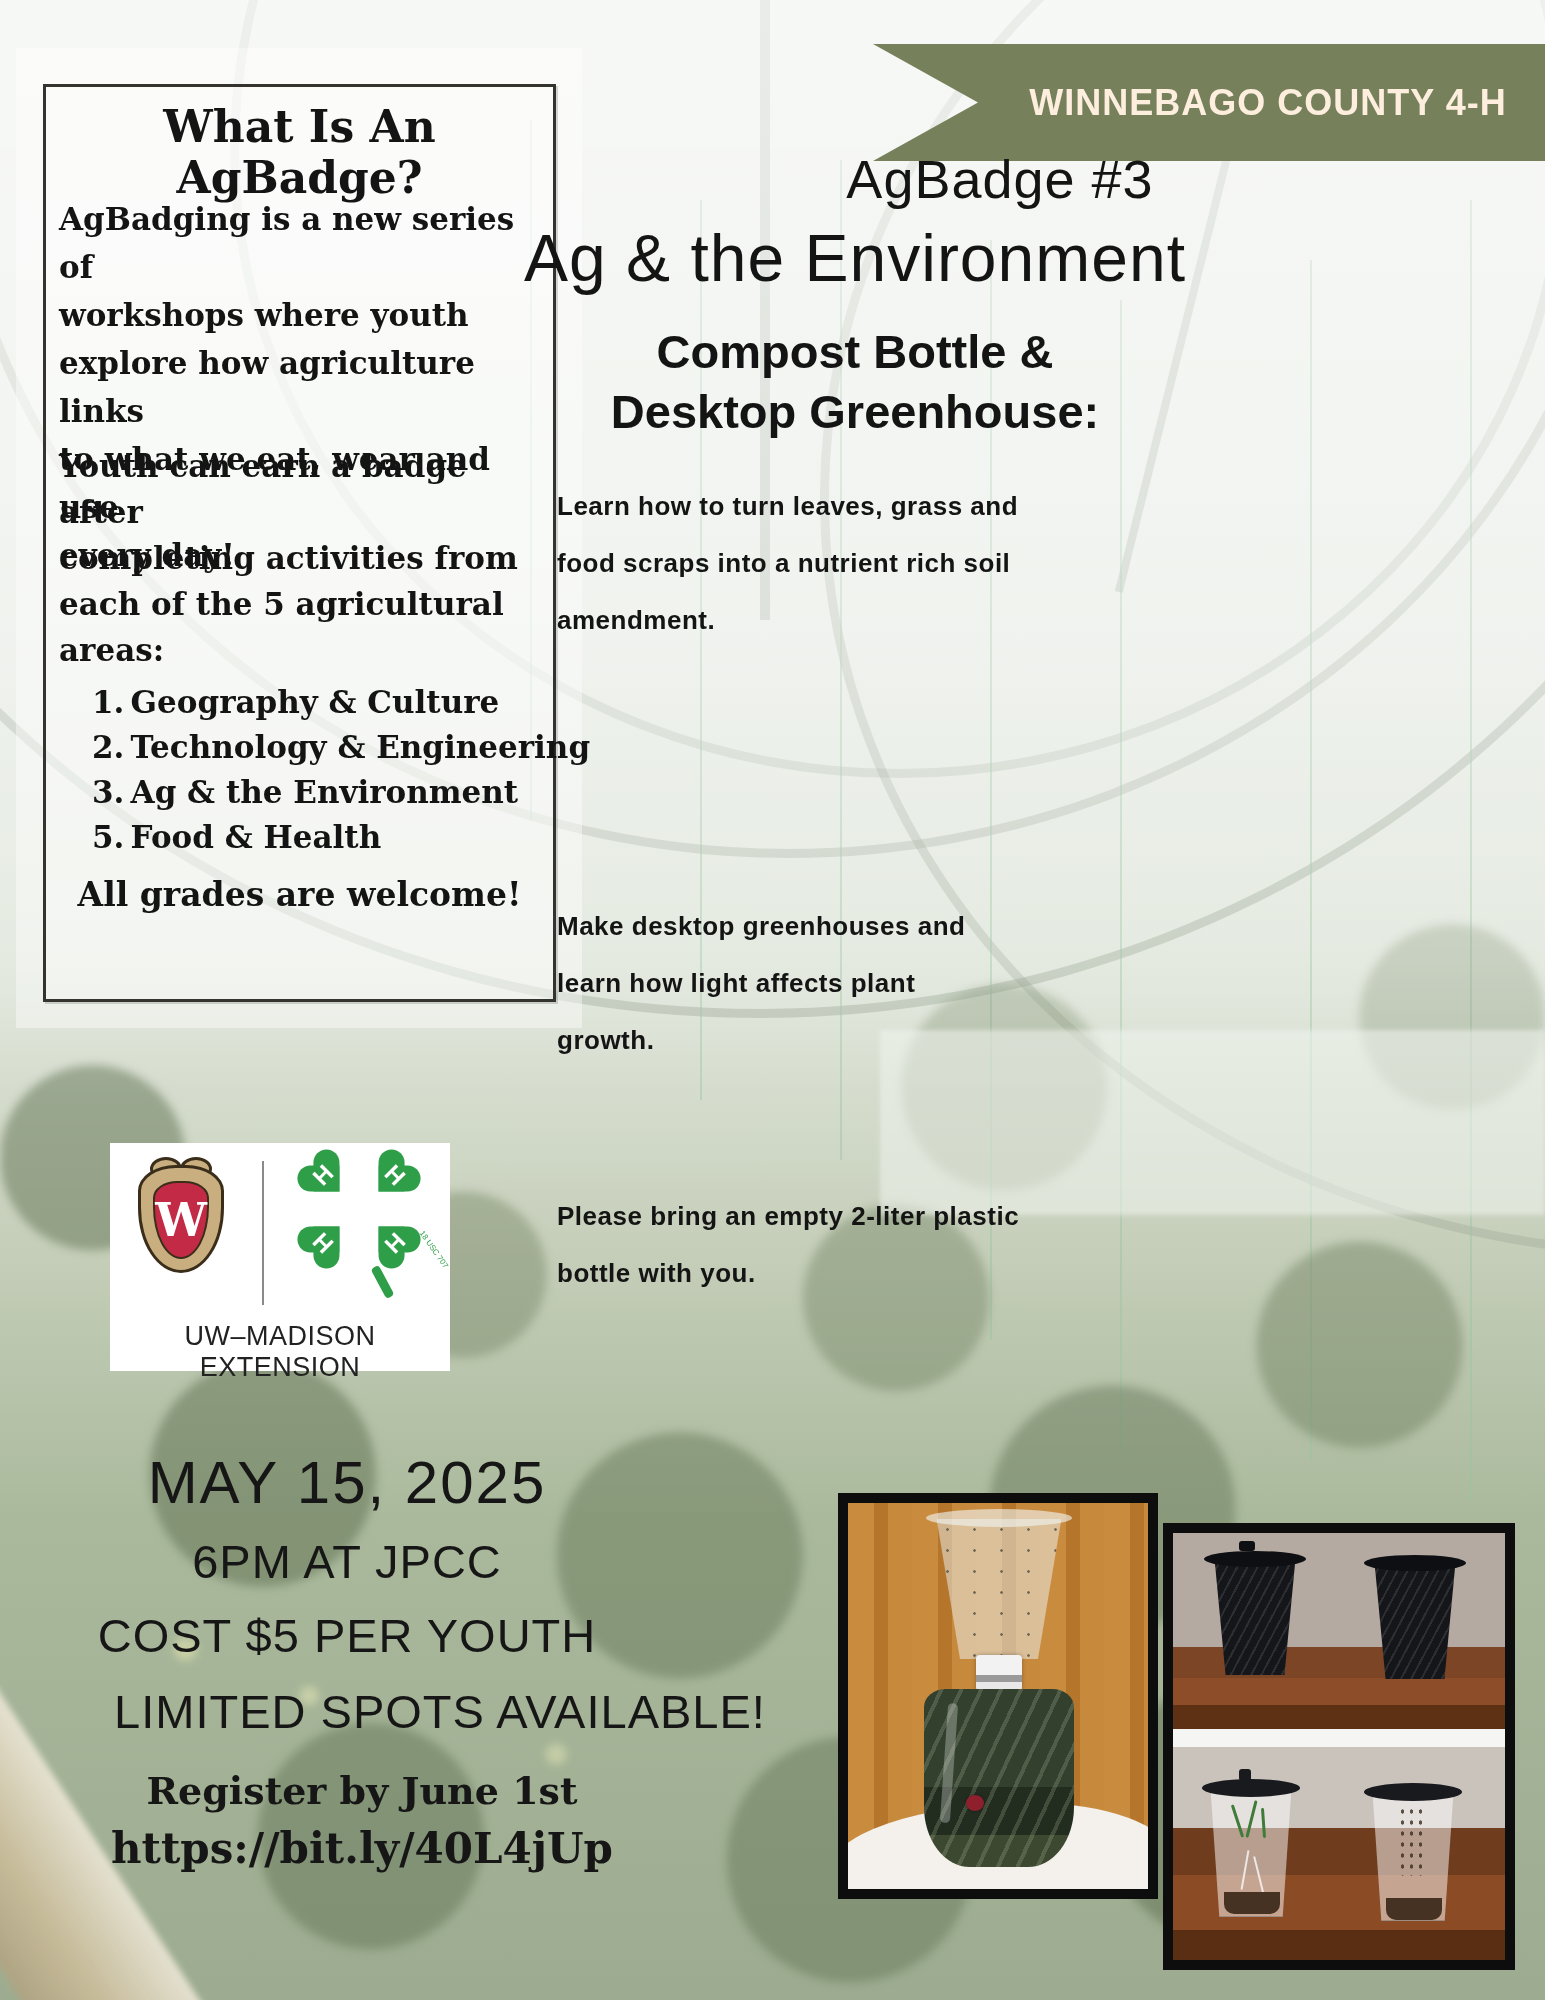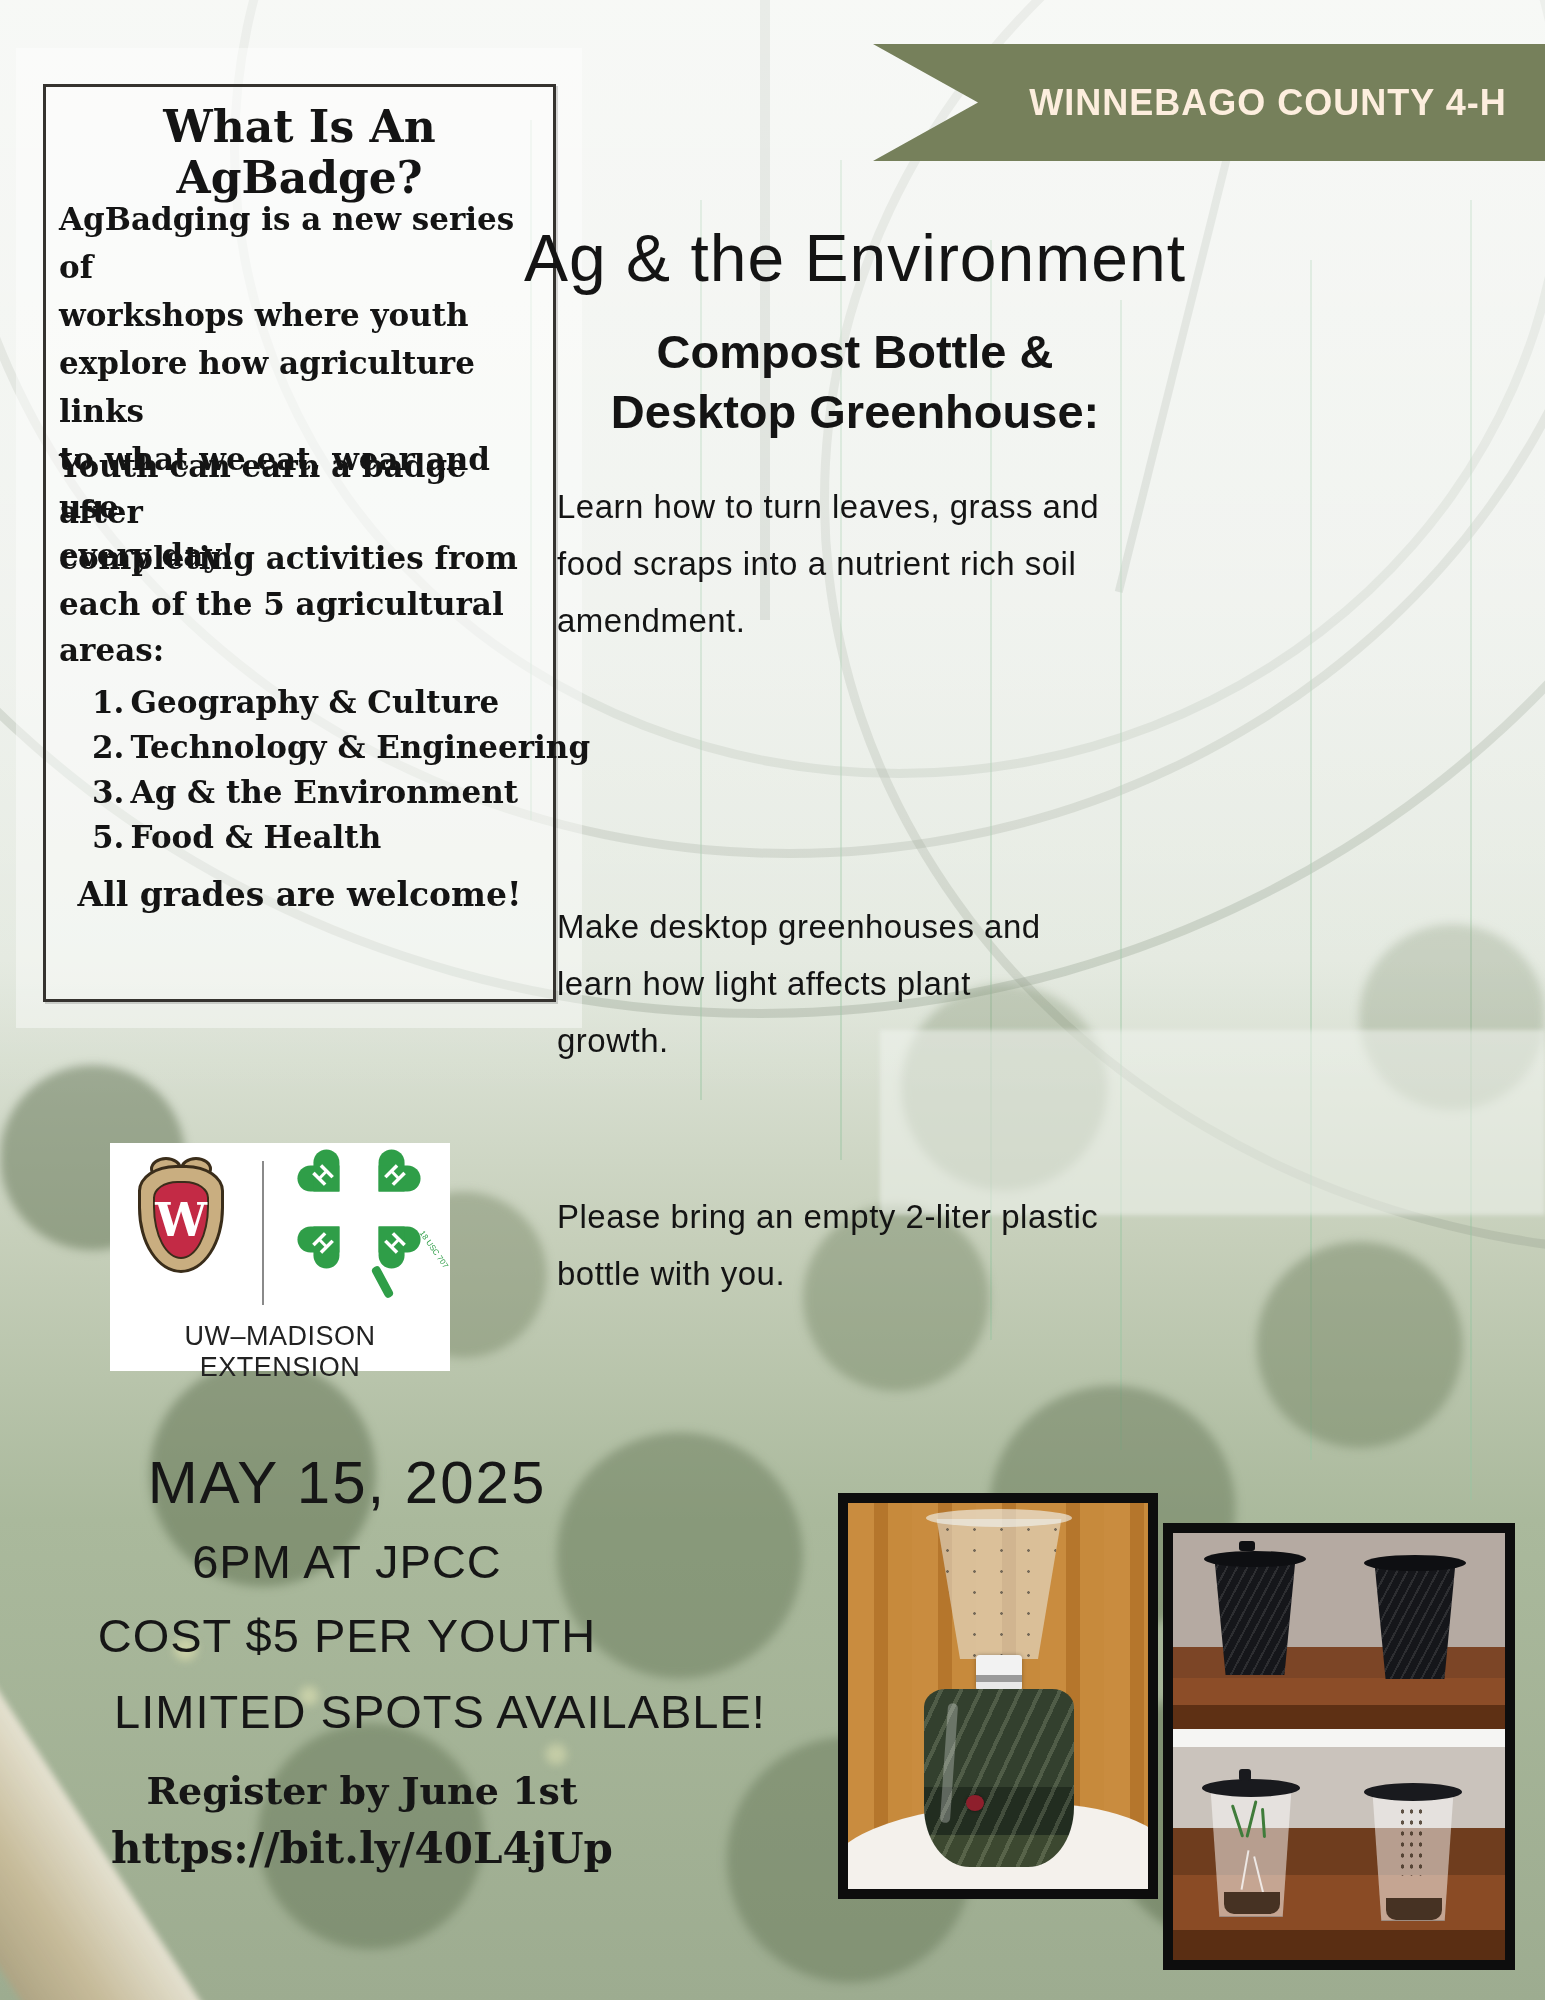--- a/index.html
+++ b/index.html
@@ -57,21 +57,21 @@
   
   .ribbon{left:873px;top:44px;width:672px;height:117px;background:#76805b;
     clip-path:polygon(0 0,100% 0,100% 100%,0 100%,105px 50%);
     display:flex;align-items:center;justify-content:center;padding-left:118px;box-sizing:border-box;}
   .ribbon span{color:#fdeede;font-size:36px;font-weight:bold;letter-spacing:1px;white-space:nowrap;}
   
   .h-badge{left:720px;top:148px;width:560px;text-align:center;font-size:54px;letter-spacing:1px;}
   .h-title{left:470px;top:220px;width:770px;text-align:center;font-size:66px;letter-spacing:1px;}
   .h-sub1{left:470px;top:324px;width:770px;text-align:center;font-size:47px;font-weight:bold;}
   .h-sub2{left:470px;top:384px;width:770px;text-align:center;font-size:47px;font-weight:bold;}
-  .bodyp{left:557px;font-size:33px;line-height:57px;letter-spacing:0.5px;white-space:pre-line;}
+  .bodyp{left:557px;font-size:26px;line-height:57px;letter-spacing:0.5px;white-space:pre-line;font-weight:bold;}
   .bp1{top:478px;} .bp2{top:898px;} .bp3{top:1188px;} .bp4{top:1330px;}
   
   .logo-card{left:110px;top:1143px;width:340px;height:228px;background:#fff;}
   .crest{position:absolute;left:28px;top:16px;width:86px;height:118px;}
   .crest .outer{position:absolute;left:0;top:6px;width:86px;height:108px;background:#c9ae80;
     border:3px solid #3a2d1a;box-sizing:border-box;border-radius:44px 44px 50px 50px/30px 30px 76px 76px;}
   .crest .curl{position:absolute;top:-2px;width:26px;height:18px;background:#c9ae80;border:3px solid #3a2d1a;border-radius:50%;}
   .crest .curl.l{left:12px;} .crest .curl.r{right:12px;}
   .crest .inner{position:absolute;left:15px;top:22px;width:56px;height:78px;background:#c32a45;
     border:2px solid #3a2d1a;box-sizing:border-box;border-radius:26px 26px 30px 30px/18px 18px 56px 56px;
@@ -185,20 +185,21 @@
       <div class="row"><span>3.</span> <b>Ag &amp; the Environment</b></div>
       <div class="row"><span>5.</span> <b>Food &amp; Health</b></div>
     </div>
     <div class="info-footer">All grades are welcome!</div>
   </div>
 
   <div class="abs ribbon">
     <span>WINNEBAGO COUNTY 4-H</span>
   </div>
 
+  <div class="abs h-badge">AgBadge #3</div>
   <div class="abs h-title">Ag &amp; the Environment</div>
   <div class="abs h-sub1">Compost Bottle &amp;</div>
   <div class="abs h-sub2">Desktop Greenhouse:</div>
 
   <div class="abs bodyp bp1">Learn how to turn leaves, grass and
 food scraps into a nutrient rich soil
 amendment.</div>
   <div class="abs bodyp bp2">Make desktop greenhouses and
 learn how light affects plant
 growth.</div>

